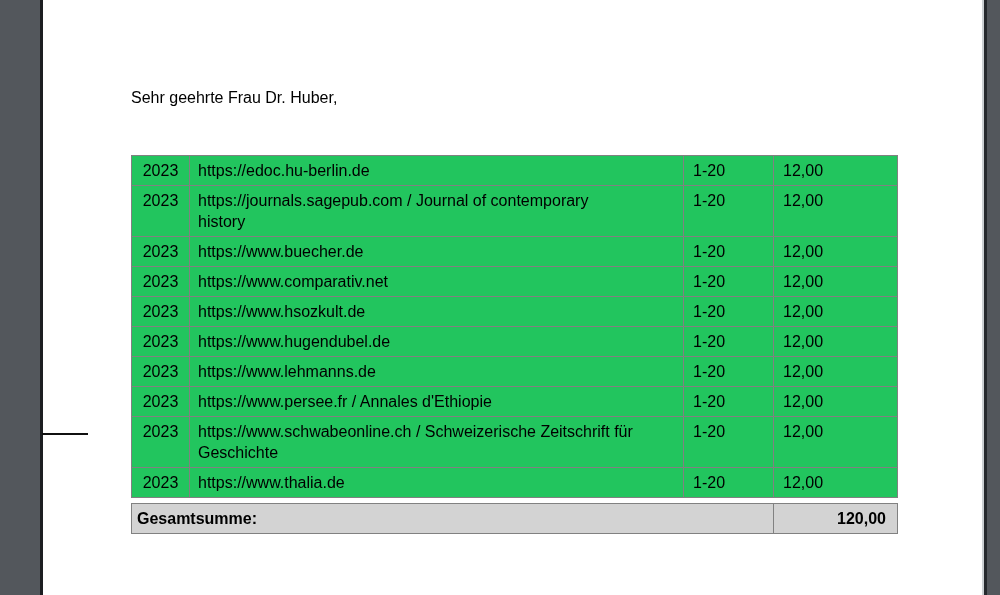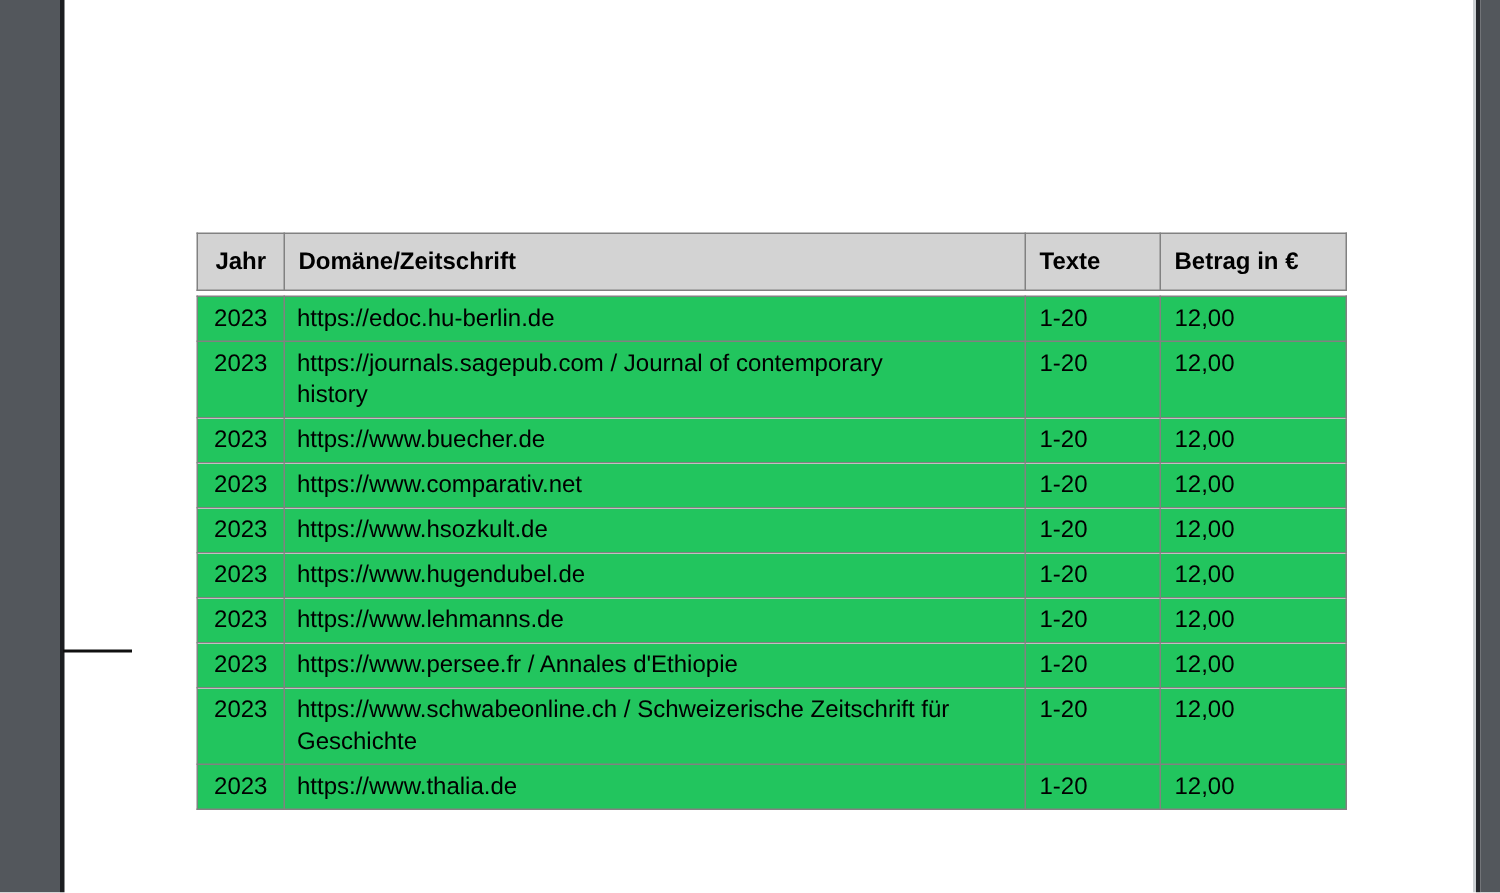--- a/index.html
+++ b/index.html
@@ -121,38 +121,23 @@
 
 <div class="viewer">
   <div class="side-left"></div>
   <div class="edge-left"></div>
   <div class="edge-right-light"></div>
   <div class="edge-right-dark"></div>
   <div class="side-right"></div>
   <div class="fold-mark"></div>
 
   <div class="content">
+    <div class="salutation">Sehr geehrte Frau Dr. Huber,</div>
 
     <div class="tbl-wrap">
-      <table class="head-table">
-        <colgroup>
-            <col style="width:58px">
-            <col style="width:494px">
-            <col style="width:90px">
-            <col style="width:124px">
-          </colgroup>
-        <tbody>
-            <tr>
-          <th class="c-jahr">Jahr</th>
-          <th class="c-domain">Domäne/Zeitschrift</th>
-          <th class="c-texte">Texte</th>
-          <th class="c-betrag">Betrag in €</th>
-        </tr>
-      </tbody>
-        </table>
 
       <table class="body-table">
         <colgroup>
             <col style="width:58px">
             <col style="width:494px">
             <col style="width:90px">
             <col style="width:124px">
           </colgroup>
         <tbody>
             <tr>
@@ -213,15 +198,27 @@
             </tr>
             <tr>
               <td class="c-jahr">2023</td>
               <td class="c-domain">https://www.thalia.de</td>
               <td class="c-texte">1-20</td>
               <td class="c-betrag">12,00</td>
             </tr>
           </tbody>
       </table>
 
+      <table class="foot-table">
+        <colgroup>
+            <col style="width:642px">
+            <col style="width:124px">
+          </colgroup>
+        <tbody>
+            <tr>
+          <td class="f-label">Gesamtsumme:</td>
+          <td class="f-total">120,00</td>
+        </tr>
+      </tbody>
+        </table>
     </div>
   </div>
 </div>
 
 </body></html>

